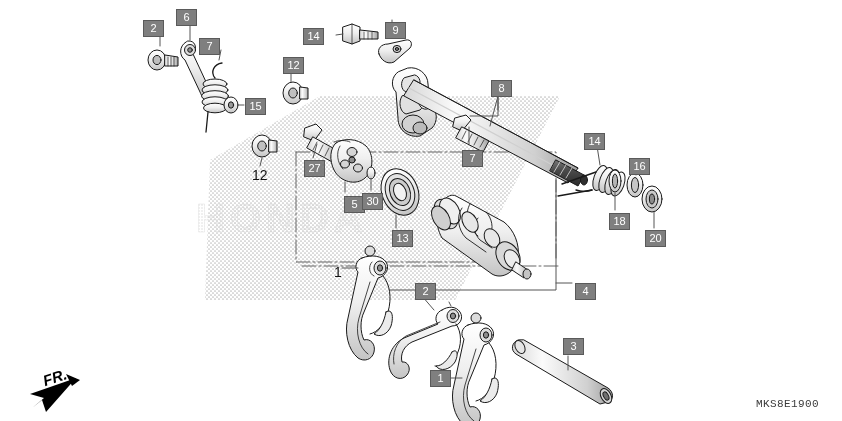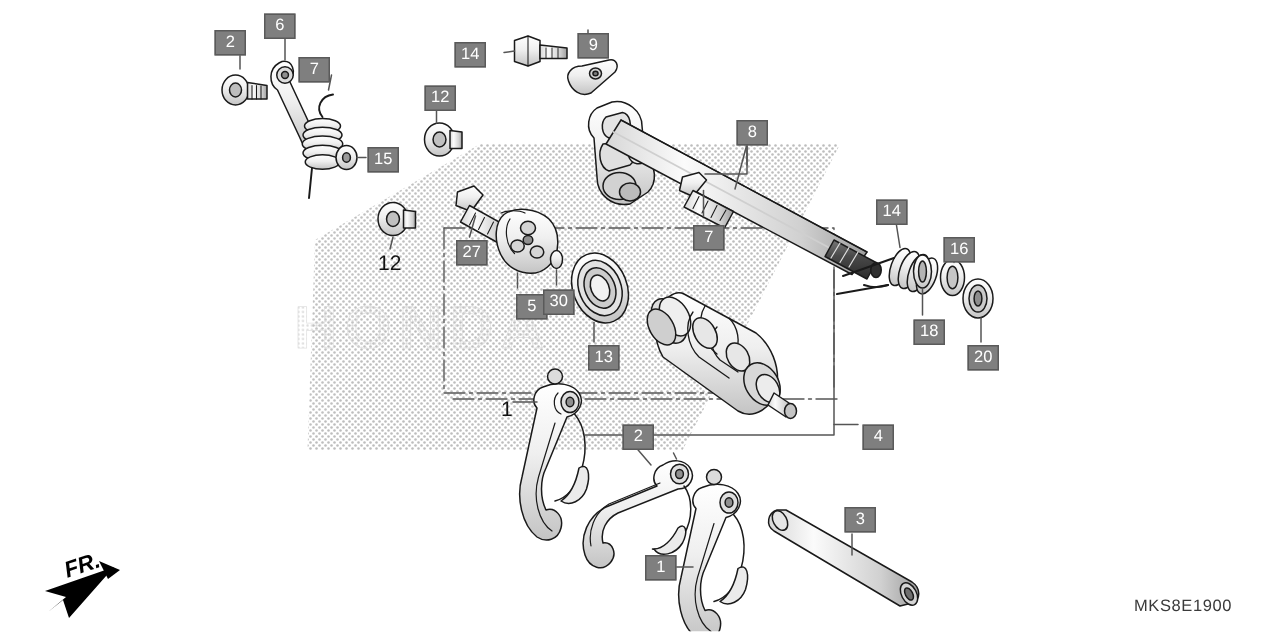--- a/index.html
+++ b/index.html
@@ -40,21 +40,21 @@
     font-style:italic;
     font-family:"Liberation Sans","DejaVu Sans",sans-serif;
     transform:rotate(-18deg);
     transform-origin:left bottom;
   }
   .partno{
     position:absolute;
     color:#3a3a3a;
     font-size:11px;
     letter-spacing:.4px;
-    font-family:Liberation Sans, sans-serif;
+    font-family:Liberation Mono, monospace;
   }
 </style>
 </head>
 <body>
 
 <div id="stage">
 
   <svg width="842" height="421" viewBox="0 0 842 421">
     <defs>
 

